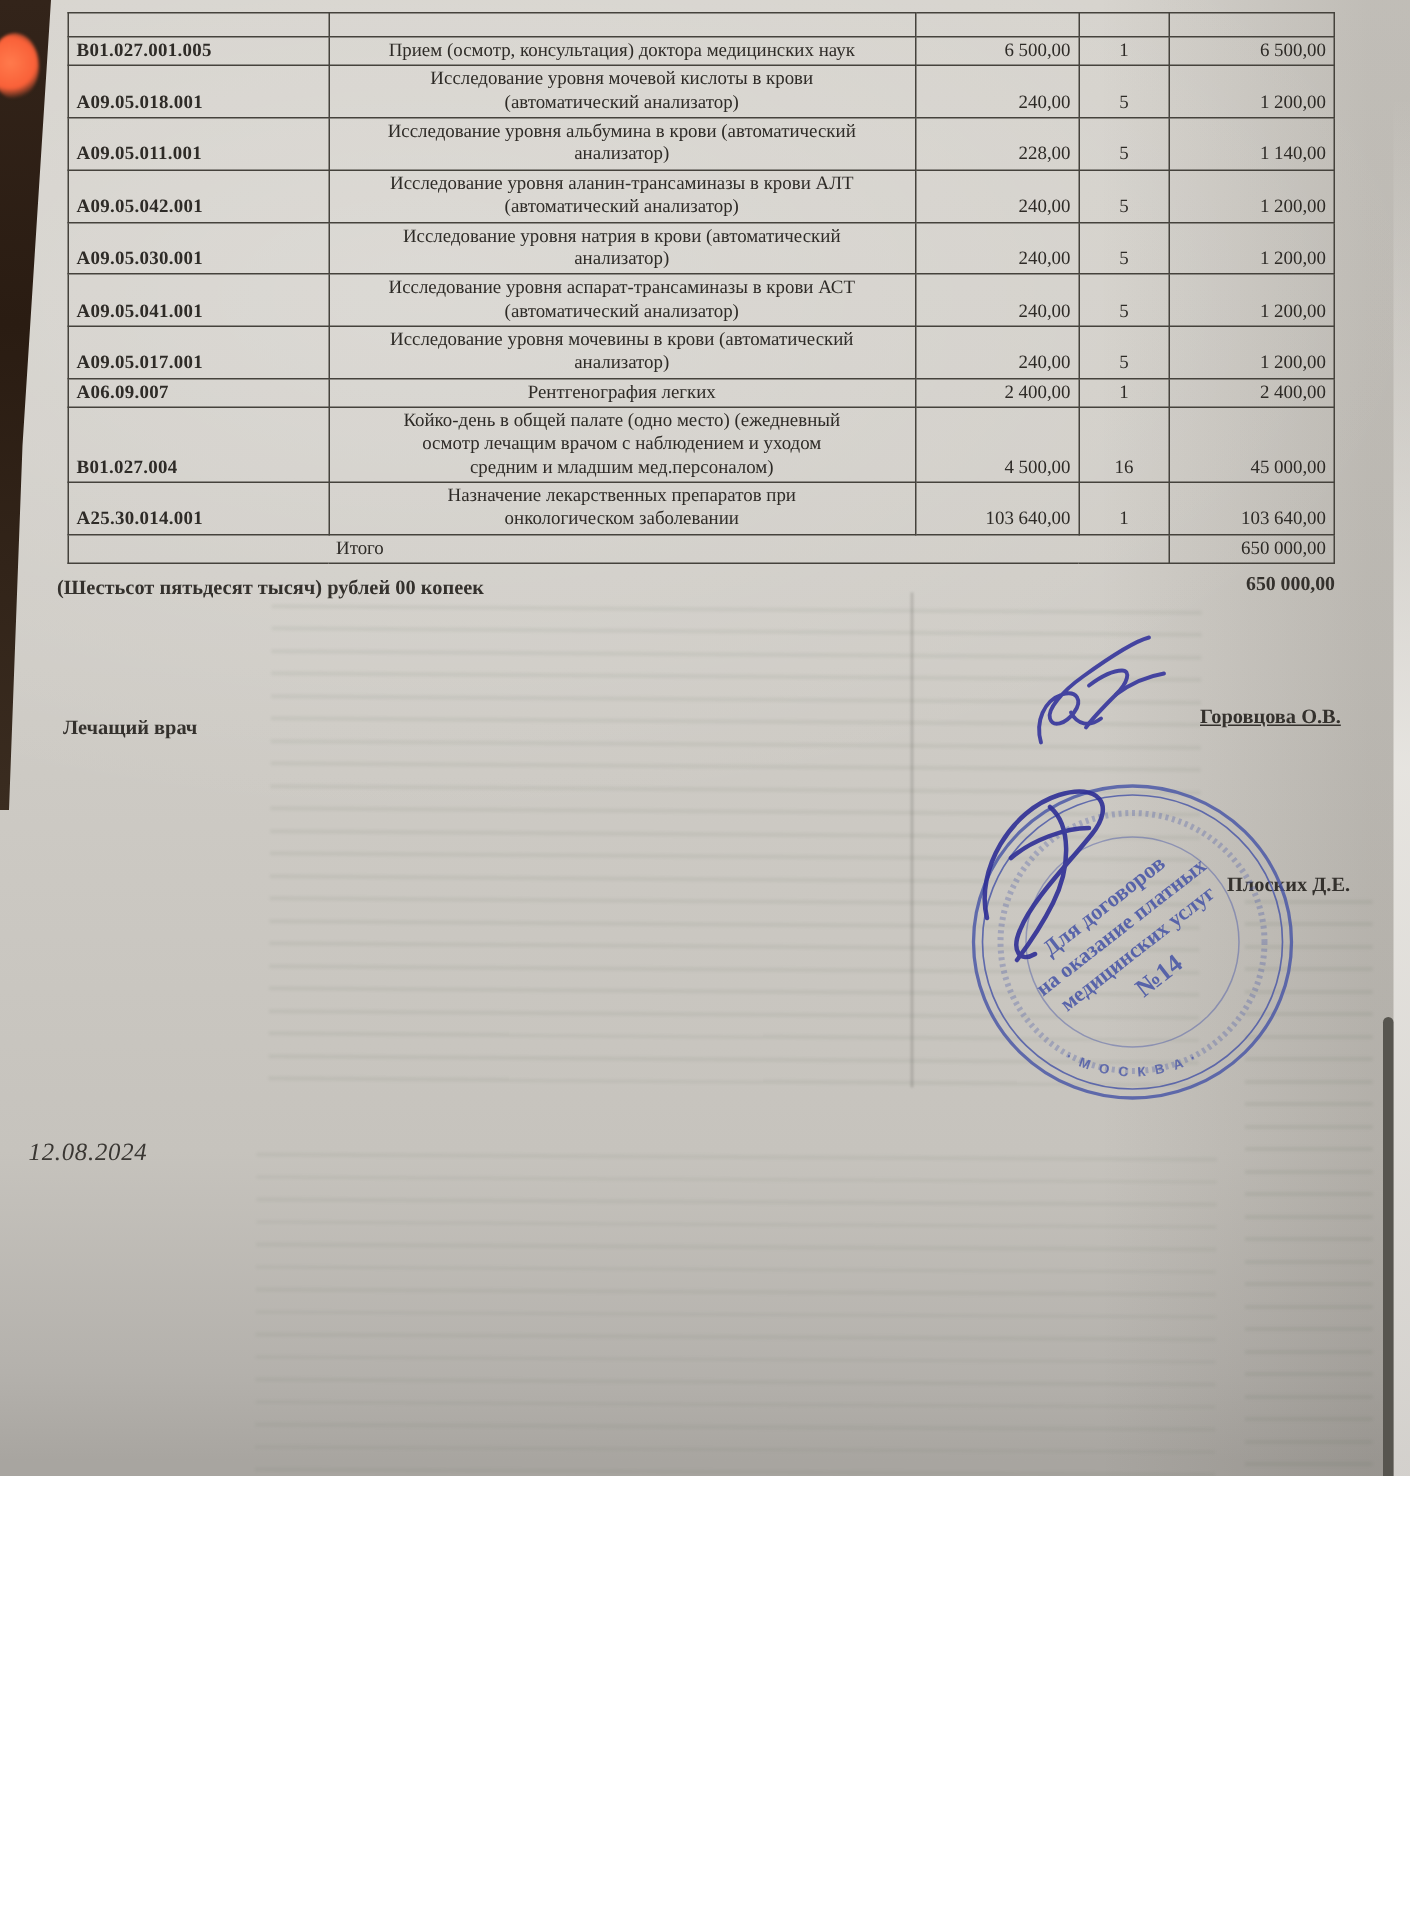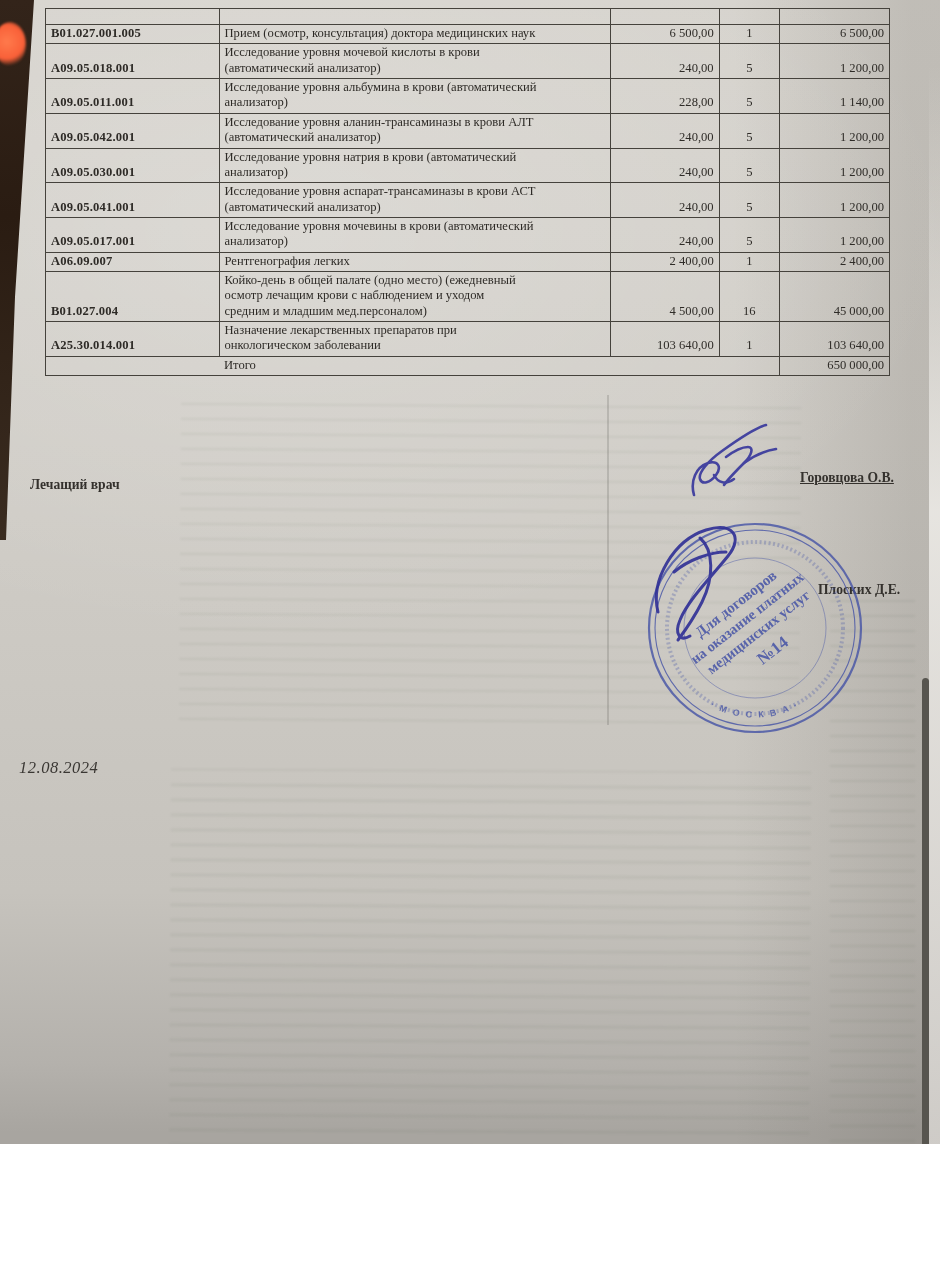--- a/index.html
+++ b/index.html
@@ -1,18 +1,18 @@
 <!DOCTYPE html>
 <html><head>
 <meta charset="utf-8">
 <style>
   html,body{margin:0;padding:0;}
   .photo{
     position:relative;
-    width:940px;height:1144px;
+    width:940px;height:984px;
     overflow:hidden;
     background:#ccc9c3;
     font-family:"Liberation Serif","DejaVu Serif",serif;
     color:#34312d;
   }
   
   .paper{
     position:absolute;inset:0;
     background:
       radial-gradient(120% 60% at 30% 20%, rgba(255,255,255,.20), rgba(255,255,255,0) 60%),
@@ -39,36 +39,36 @@
     font-size:12.6px;line-height:1.22;
     color:#2e2b27;
   }
   .doc-table td{
     border:1.2px solid #45423c;
     padding:1px 5px 2px 5px;
     vertical-align:bottom;
   }
   .doc-table thead td{height:15px;padding:0;}
   .c-code{width:168px;font-weight:bold;letter-spacing:.2px;}
-  .c-name{width:402px;vertical-align:top !important;white-space:pre-line;}
+  .c-name{width:402px;vertical-align:top !important;white-space:pre-line;text-align:center;}
   .c-price{width:103px;text-align:right;}
   .c-qty{width:52px;text-align:center;}
   .c-total{width:104px;text-align:right;}
   .total-row td{font-weight:normal;}
   .total-label{padding-left:178px !important;}
   
   .amount-row{
     position:absolute;left:38px;top:384px;width:852px;
     display:flex;justify-content:space-between;align-items:flex-start;
     font-weight:bold;font-size:13.6px;
   }
   .amount-total{font-size:13.2px;transform:translateY(-3px);}
   
   .label-bold{position:absolute;font-weight:bold;font-size:13.6px;white-space:pre-line;}
-  .doctor-label{left:30px;top:477px;}
+  .doctor-label{left:42px;top:477px;}
   .doctor-name{left:800px;top:470px;text-decoration:underline;}
   .specialist-label{left:22px;top:566px;width:565px;line-height:1.62;}
   .specialist-name{left:818px;top:582px;}
   .date-stamp{
     position:absolute;left:2px;top:758px;
     font-style:italic;font-size:16.5px;letter-spacing:.5px;color:#3a3733;margin-left:17px;
   }
   
   .sig1{position:absolute;left:688px;top:423px;}
   .stamp{position:absolute;left:640px;top:516px;}
@@ -180,21 +180,21 @@
         <tr>
           <td class="c-code">А06.09.007</td>
           <td class="c-name">Рентгенография легких</td>
           <td class="c-price">2 400,00</td>
           <td class="c-qty">1</td>
           <td class="c-total">2 400,00</td>
         </tr>
         <tr>
           <td class="c-code">В01.027.004</td>
           <td class="c-name">Койко-день в общей палате (одно место) (ежедневный
-осмотр лечащим крови с наблюдением и уходом
+осмотр лечащим врачом с наблюдением и уходом
 средним и младшим мед.персоналом)</td>
           <td class="c-price">4 500,00</td>
           <td class="c-qty">16</td>
           <td class="c-total">45 000,00</td>
         </tr>
         <tr>
           <td class="c-code">А25.30.014.001</td>
           <td class="c-name">Назначение лекарственных препаратов при
 онкологическом заболевании</td>
           <td class="c-price">103 640,00</td>
@@ -203,20 +203,24 @@
         </tr>
       </tbody>
     <tfoot>
       <tr class="total-row">
         <td class="total-label" colspan="4">Итого</td>
         <td class="c-total">650 000,00</td>
       </tr>
     </tfoot>
   </table>
 
+  <div class="amount-row">
+    <span>(Шестьсот пятьдесят тысяч) рублей 00 копеек</span>
+    <span class="amount-total">650 000,00</span>
+  </div>
 
   <div class="label-bold doctor-label">Лечащий врач</div>
   <svg class="sig1" width="100" height="90" viewBox="0 0 100 90">
     <g fill="none" stroke="#32329b" stroke-width="2.6" stroke-linecap="round" opacity=".88">
       <path d="M6,72 C2,58 8,44 20,40 C30,37 34,44 28,52 C22,60 14,62 12,56 C10,50 20,38 34,28 C52,15 70,4 78,2"></path>
       <path d="M38,34 C46,28 54,24 60,24 C66,24 64,32 56,40 C48,48 40,56 36,62"></path>
       <path d="M56,40 C64,34 76,28 88,26"></path>
       <path d="M26,52 C30,60 38,62 46,56"></path>
     </g>
   </svg>

